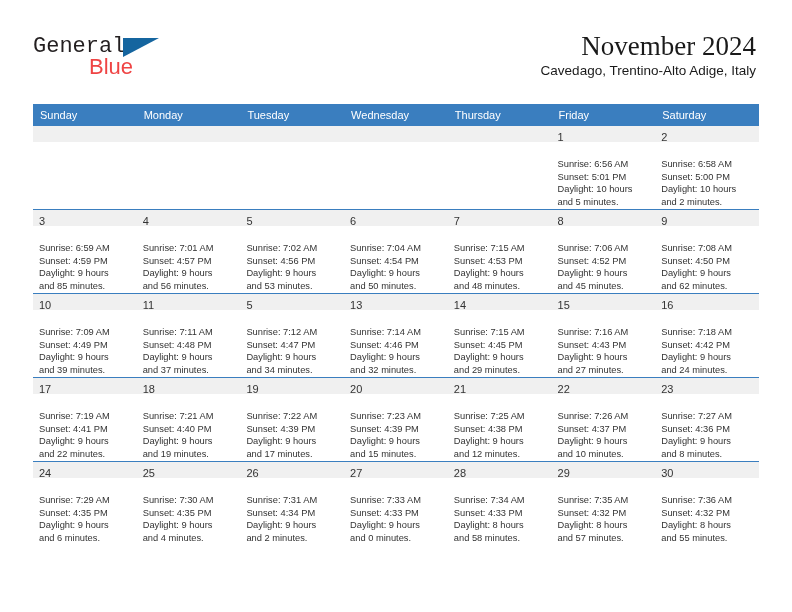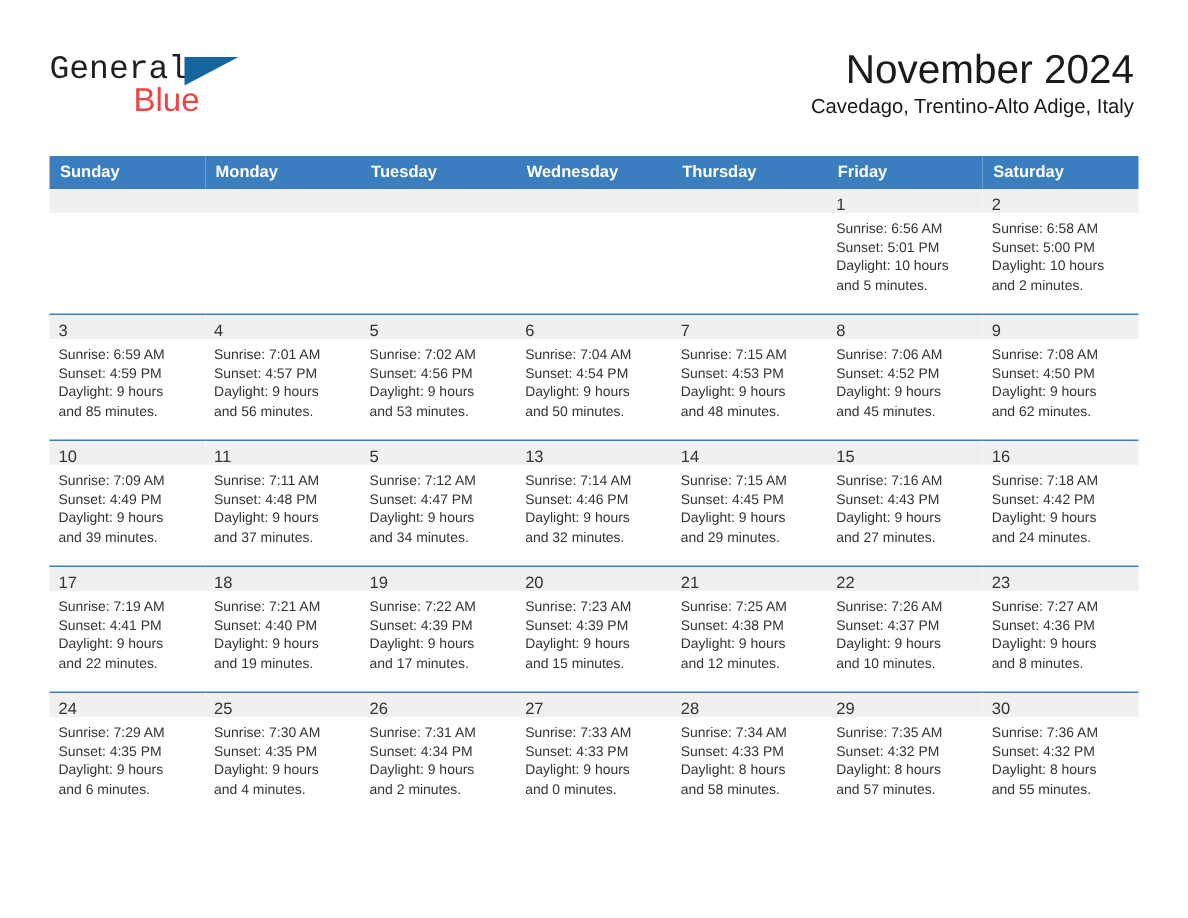--- a/index.html
+++ b/index.html
@@ -70,21 +70,21 @@
     right: 36px;
     top: 30px;
     text-align: right;
   }
   .cal-title {
     font-size: 27px;
     line-height: 32px;
     color: #1a1a1a;
     font-weight: normal;
     margin: 0;
-    font-family: Liberation Sans, sans-serif;
+    font-family: Liberation Serif, serif;
     white-space: nowrap;
   }
   .cal-subtitle {
     font-size: 13.5px;
     line-height: 18px;
     color: #1a1a1a;
     margin-top: 0;
     font-family: "Liberation Sans", sans-serif;
     white-space: nowrap;
   }
@@ -95,21 +95,21 @@
     left: 33px;
     top: 104px;
     width: 726px;
     border-collapse: collapse;
     table-layout: fixed;
   }
   .calendar th {
     background: #3a7ebf;
     color: #ffffff;
     font-size: 11px;
-    font-weight: bold;
+    font-weight: normal;
     text-align: left;
     padding: 5px 0 5px 7px;
     height: 11px;
     font-family: "Liberation Sans", sans-serif;
     border: none;
   }
   .calendar td {
     width: 103.71px;
     height: 83px;
     vertical-align: top;
@@ -135,21 +135,21 @@
     padding: 1px 0 1px 6px;
     box-sizing: border-box;
   }
   .daynum {
     font-size: 11px;
     line-height: 13px;
     color: #333333;
     font-family: "Liberation Sans", sans-serif;
   }
   .cell-body {
-    padding: 4px 5px 0 6px;
+    padding: 16px 5px 0 6px;
   }
   .cell-line {
     font-size: 9.3px;
     line-height: 12.6px;
     color: #333333;
     white-space: nowrap;
     font-family: "Liberation Sans", sans-serif;
   }
 </style>
 </head>

